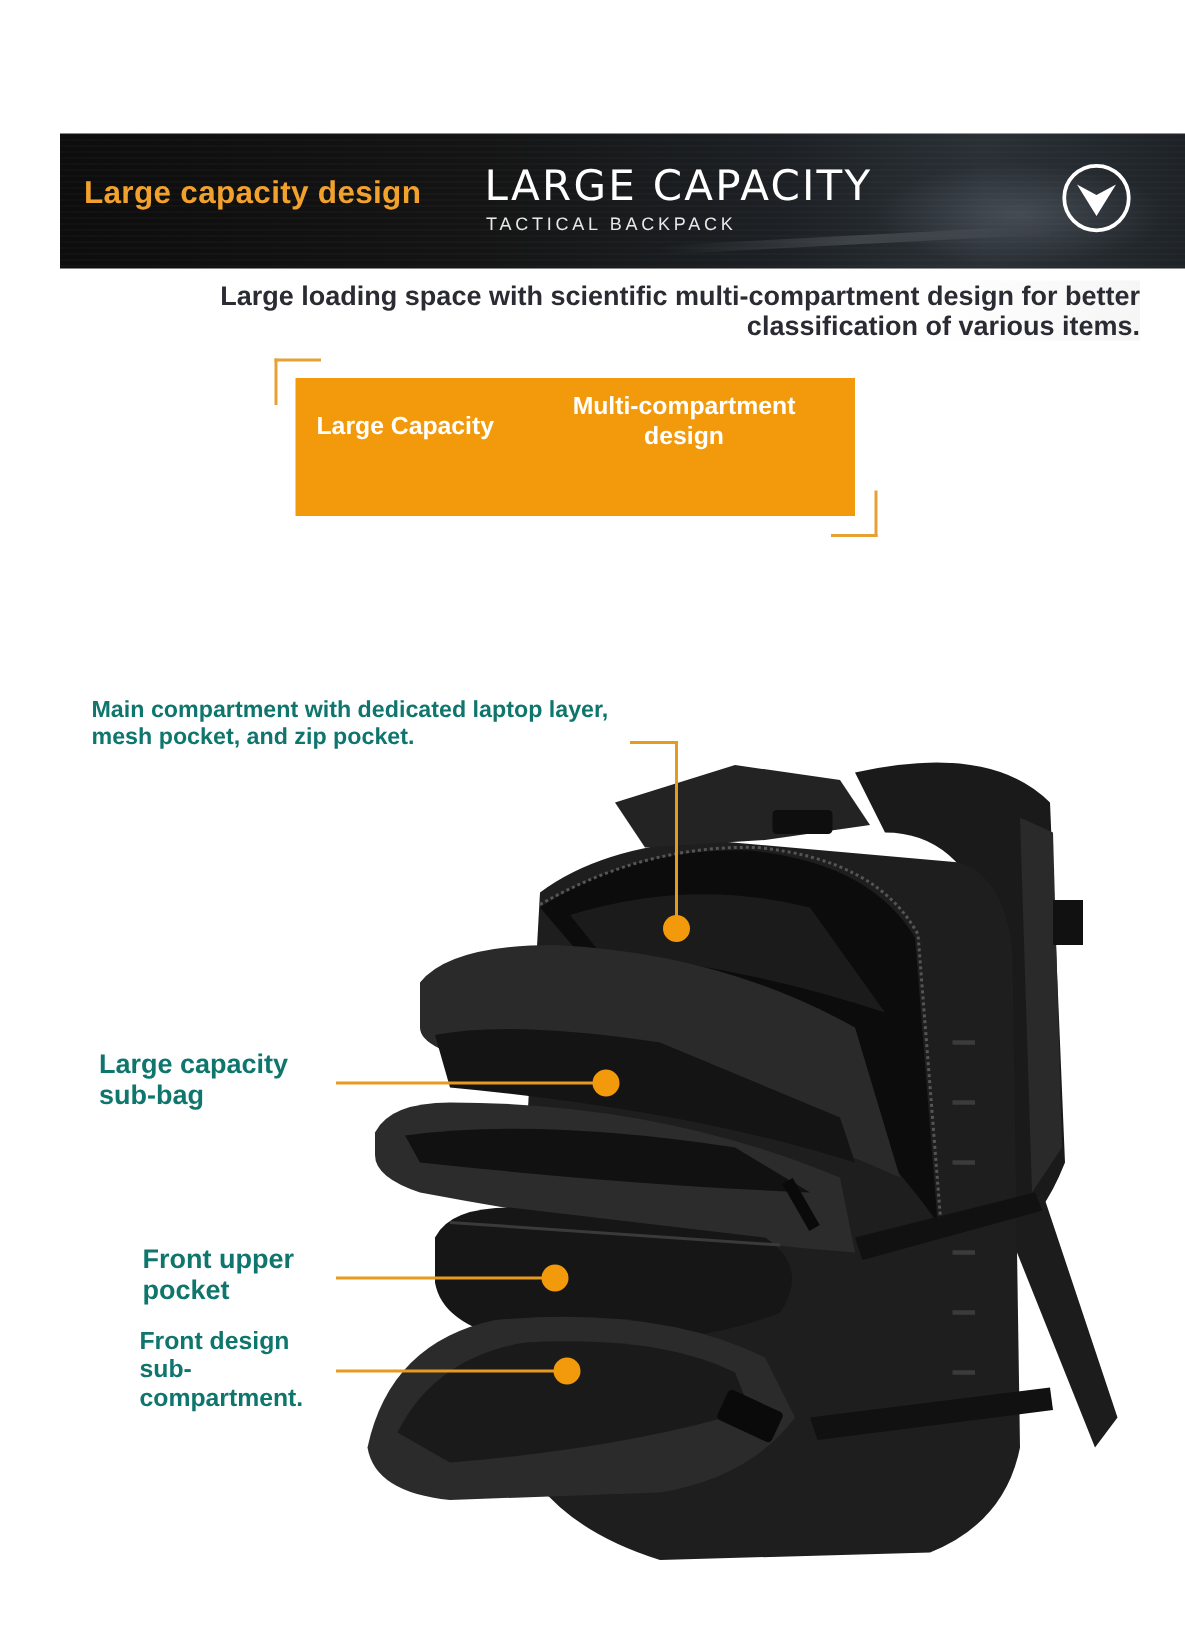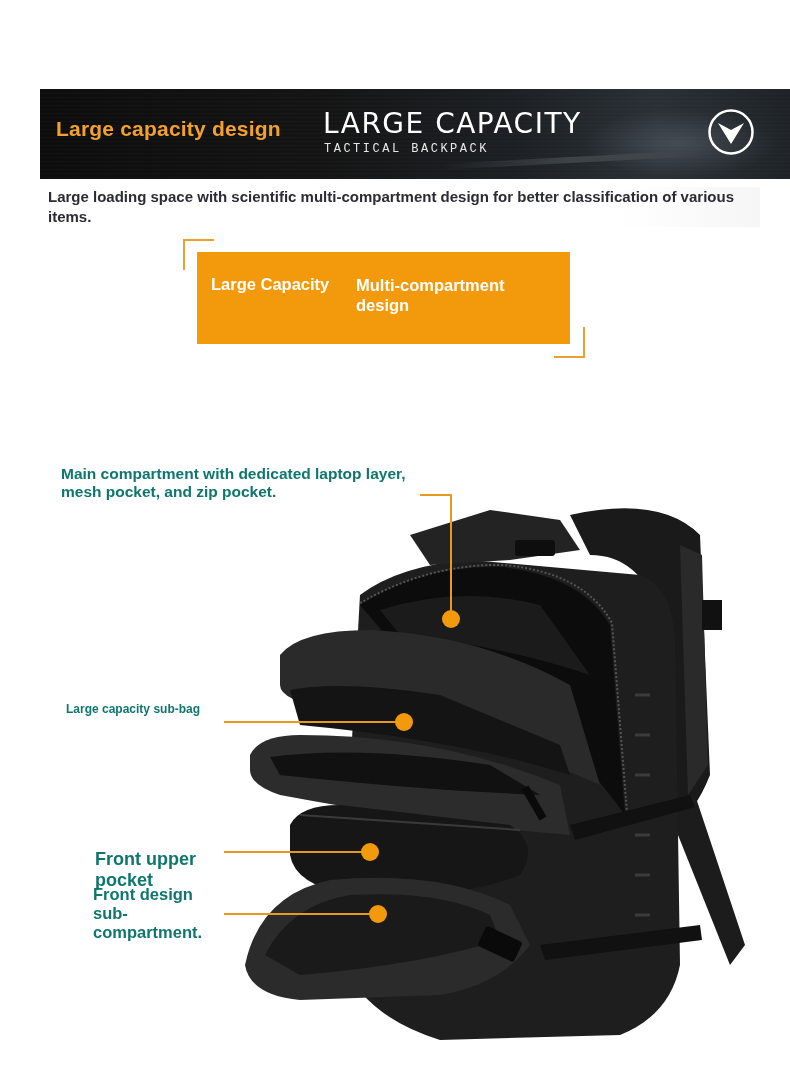--- a/index.html
+++ b/index.html
@@ -31,59 +31,60 @@
     font-family: "Liberation Sans", sans-serif; letter-spacing: 0.2px;
   }
   .banner-title {
     position: absolute; left: 283px; top: 18px;
     color: #ffffff; font-size: 28px; font-family: "DejaVu Sans", sans-serif;
     letter-spacing: 1.5px;
   }
   .banner-subtitle {
     position: absolute; left: 284px; top: 53px;
     color: #e8e8e8; font-size: 12px; letter-spacing: 2.5px;
-    font-family: Liberation Mono, monospace;
+    font-family: Liberation Sans, sans-serif;
   }
   .banner-icon {
     position: absolute; left: 707px; top: 108px; width: 48px; height: 48px;
   }
 
   .intro {
     position: absolute; left: 48px; top: 187px; width: 712px;
-    color: #2b2b33; font-size: 15px; font-weight: bold; line-height: 20px;
+    color: #2b2b33; font-size: 18px; font-weight: bold; line-height: 20px;
     font-family: "Liberation Sans", sans-serif;
     background: linear-gradient(90deg, transparent 80%, #f6f6f6 100%);
+    text-align: right;
   }
 
   .bracket-tl {
     position: absolute; left: 183px; top: 239px; width: 31px; height: 31px;
     border-left: 2px solid #e6a135; border-top: 2px solid #e6a135;
   }
   .bracket-br {
     position: absolute; left: 554px; top: 327px; width: 31px; height: 31px;
     border-right: 2px solid #e6a135; border-bottom: 2px solid #e6a135;
   }
   .orange-box {
     position: absolute; left: 197px; top: 252px; width: 373px; height: 92px;
     background: #f39a0c;
   }
   .box-label {
     position: absolute; color: #ffffff; font-size: 16.5px; font-weight: bold;
     line-height: 20px; font-family: "Liberation Sans", sans-serif;
   }
   .box-label.l1 { left: 14px; top: 22px; width: 120px; }
-  .box-label.l2 { left: 159px; top: 23px; width: 200px; }
+  .box-label.l2 { left: 159px; top: 9px; width: 200px; text-align: center; }
 
   .callout-text {
     position: absolute; color: #0f766e; font-weight: bold;
     font-family: "Liberation Sans", sans-serif;
   }
   .c-main { left: 61px; top: 465px; font-size: 15.5px; line-height: 18px; width: 380px; }
-  .c-sub  { left: 66px; top: 699px; font-size: 12px; line-height: 21px; width: 160px; }
-  .c-upper{ left: 95px; top: 829px; font-size: 18px; line-height: 21px; width: 130px; margin-top: 20px; }
+  .c-sub  { left: 66px; top: 699px; font-size: 18px; line-height: 21px; width: 160px; }
+  .c-upper{ left: 95px; top: 829px; font-size: 18px; line-height: 21px; width: 130px; }
   .c-lower{ left: 93px; top: 885px; font-size: 16.5px; line-height: 19px; width: 130px; }
 
   .line { position: absolute; background: #e89a1e; }
   .dot {
     position: absolute; width: 18px; height: 18px; border-radius: 50%;
     background: #f39a0c;
   }
 
   .backpack { position: absolute; left: 240px; top: 495px; width: 520px; height: 560px; }
 </style>

